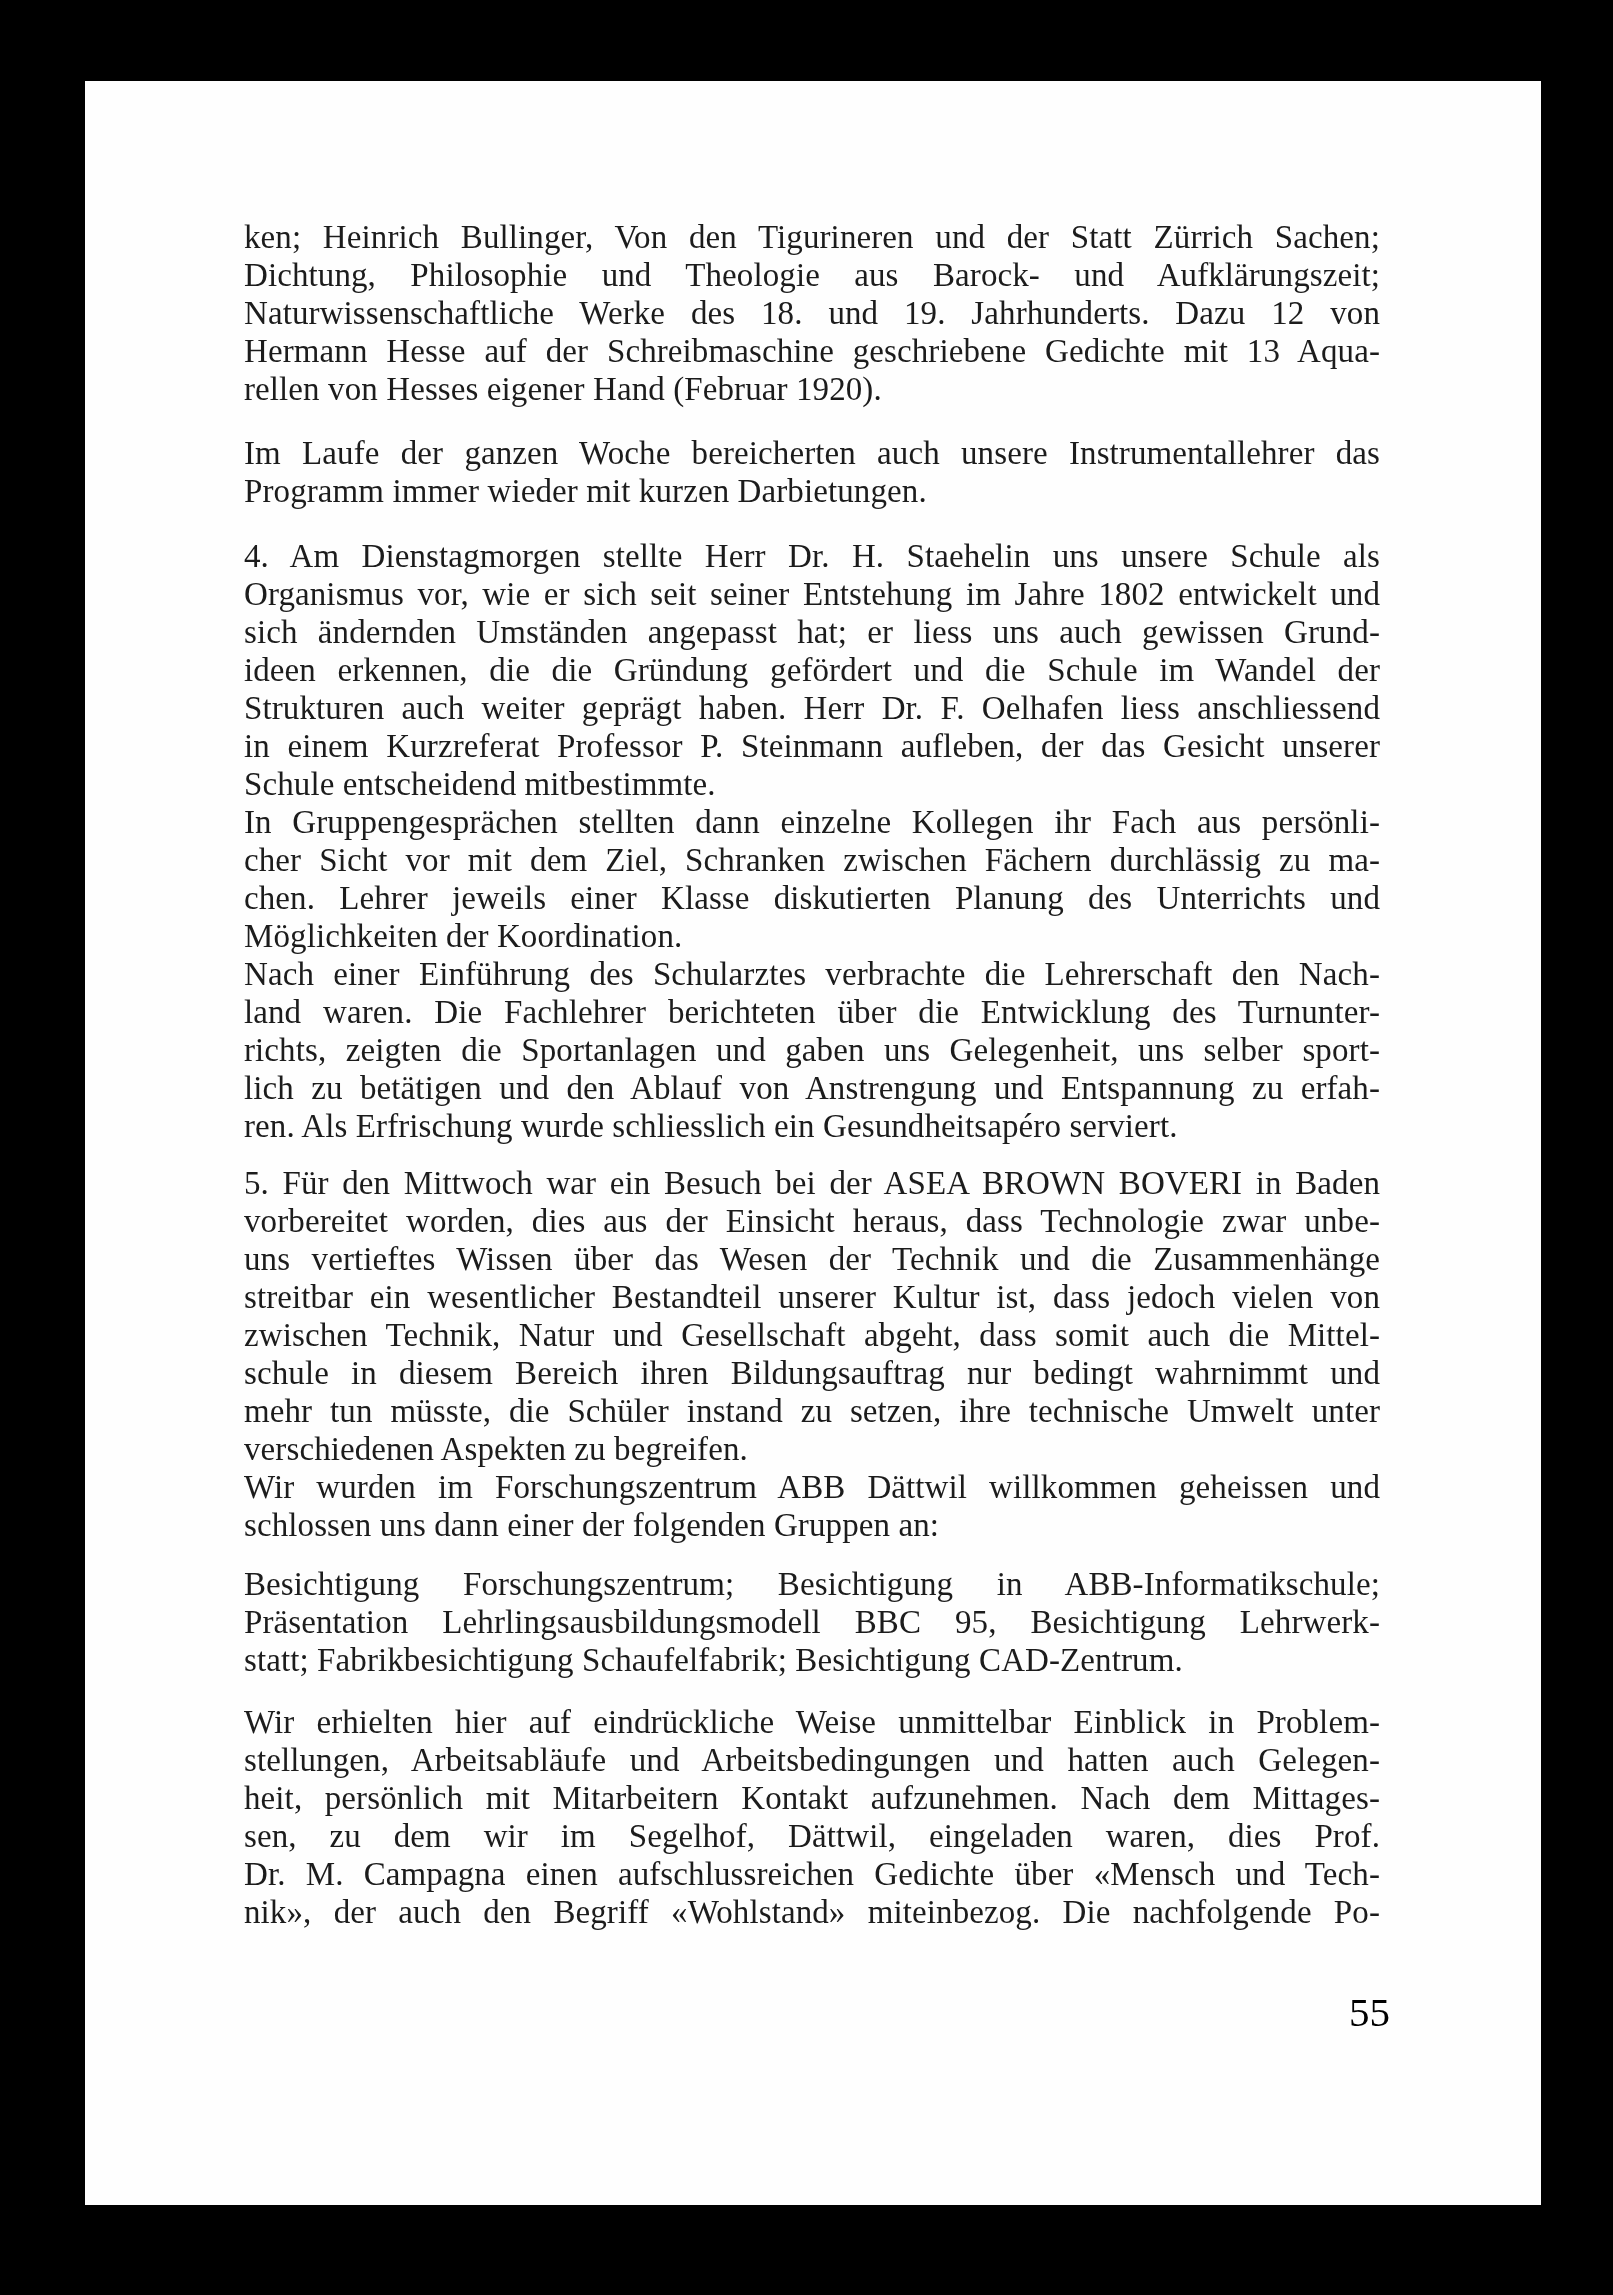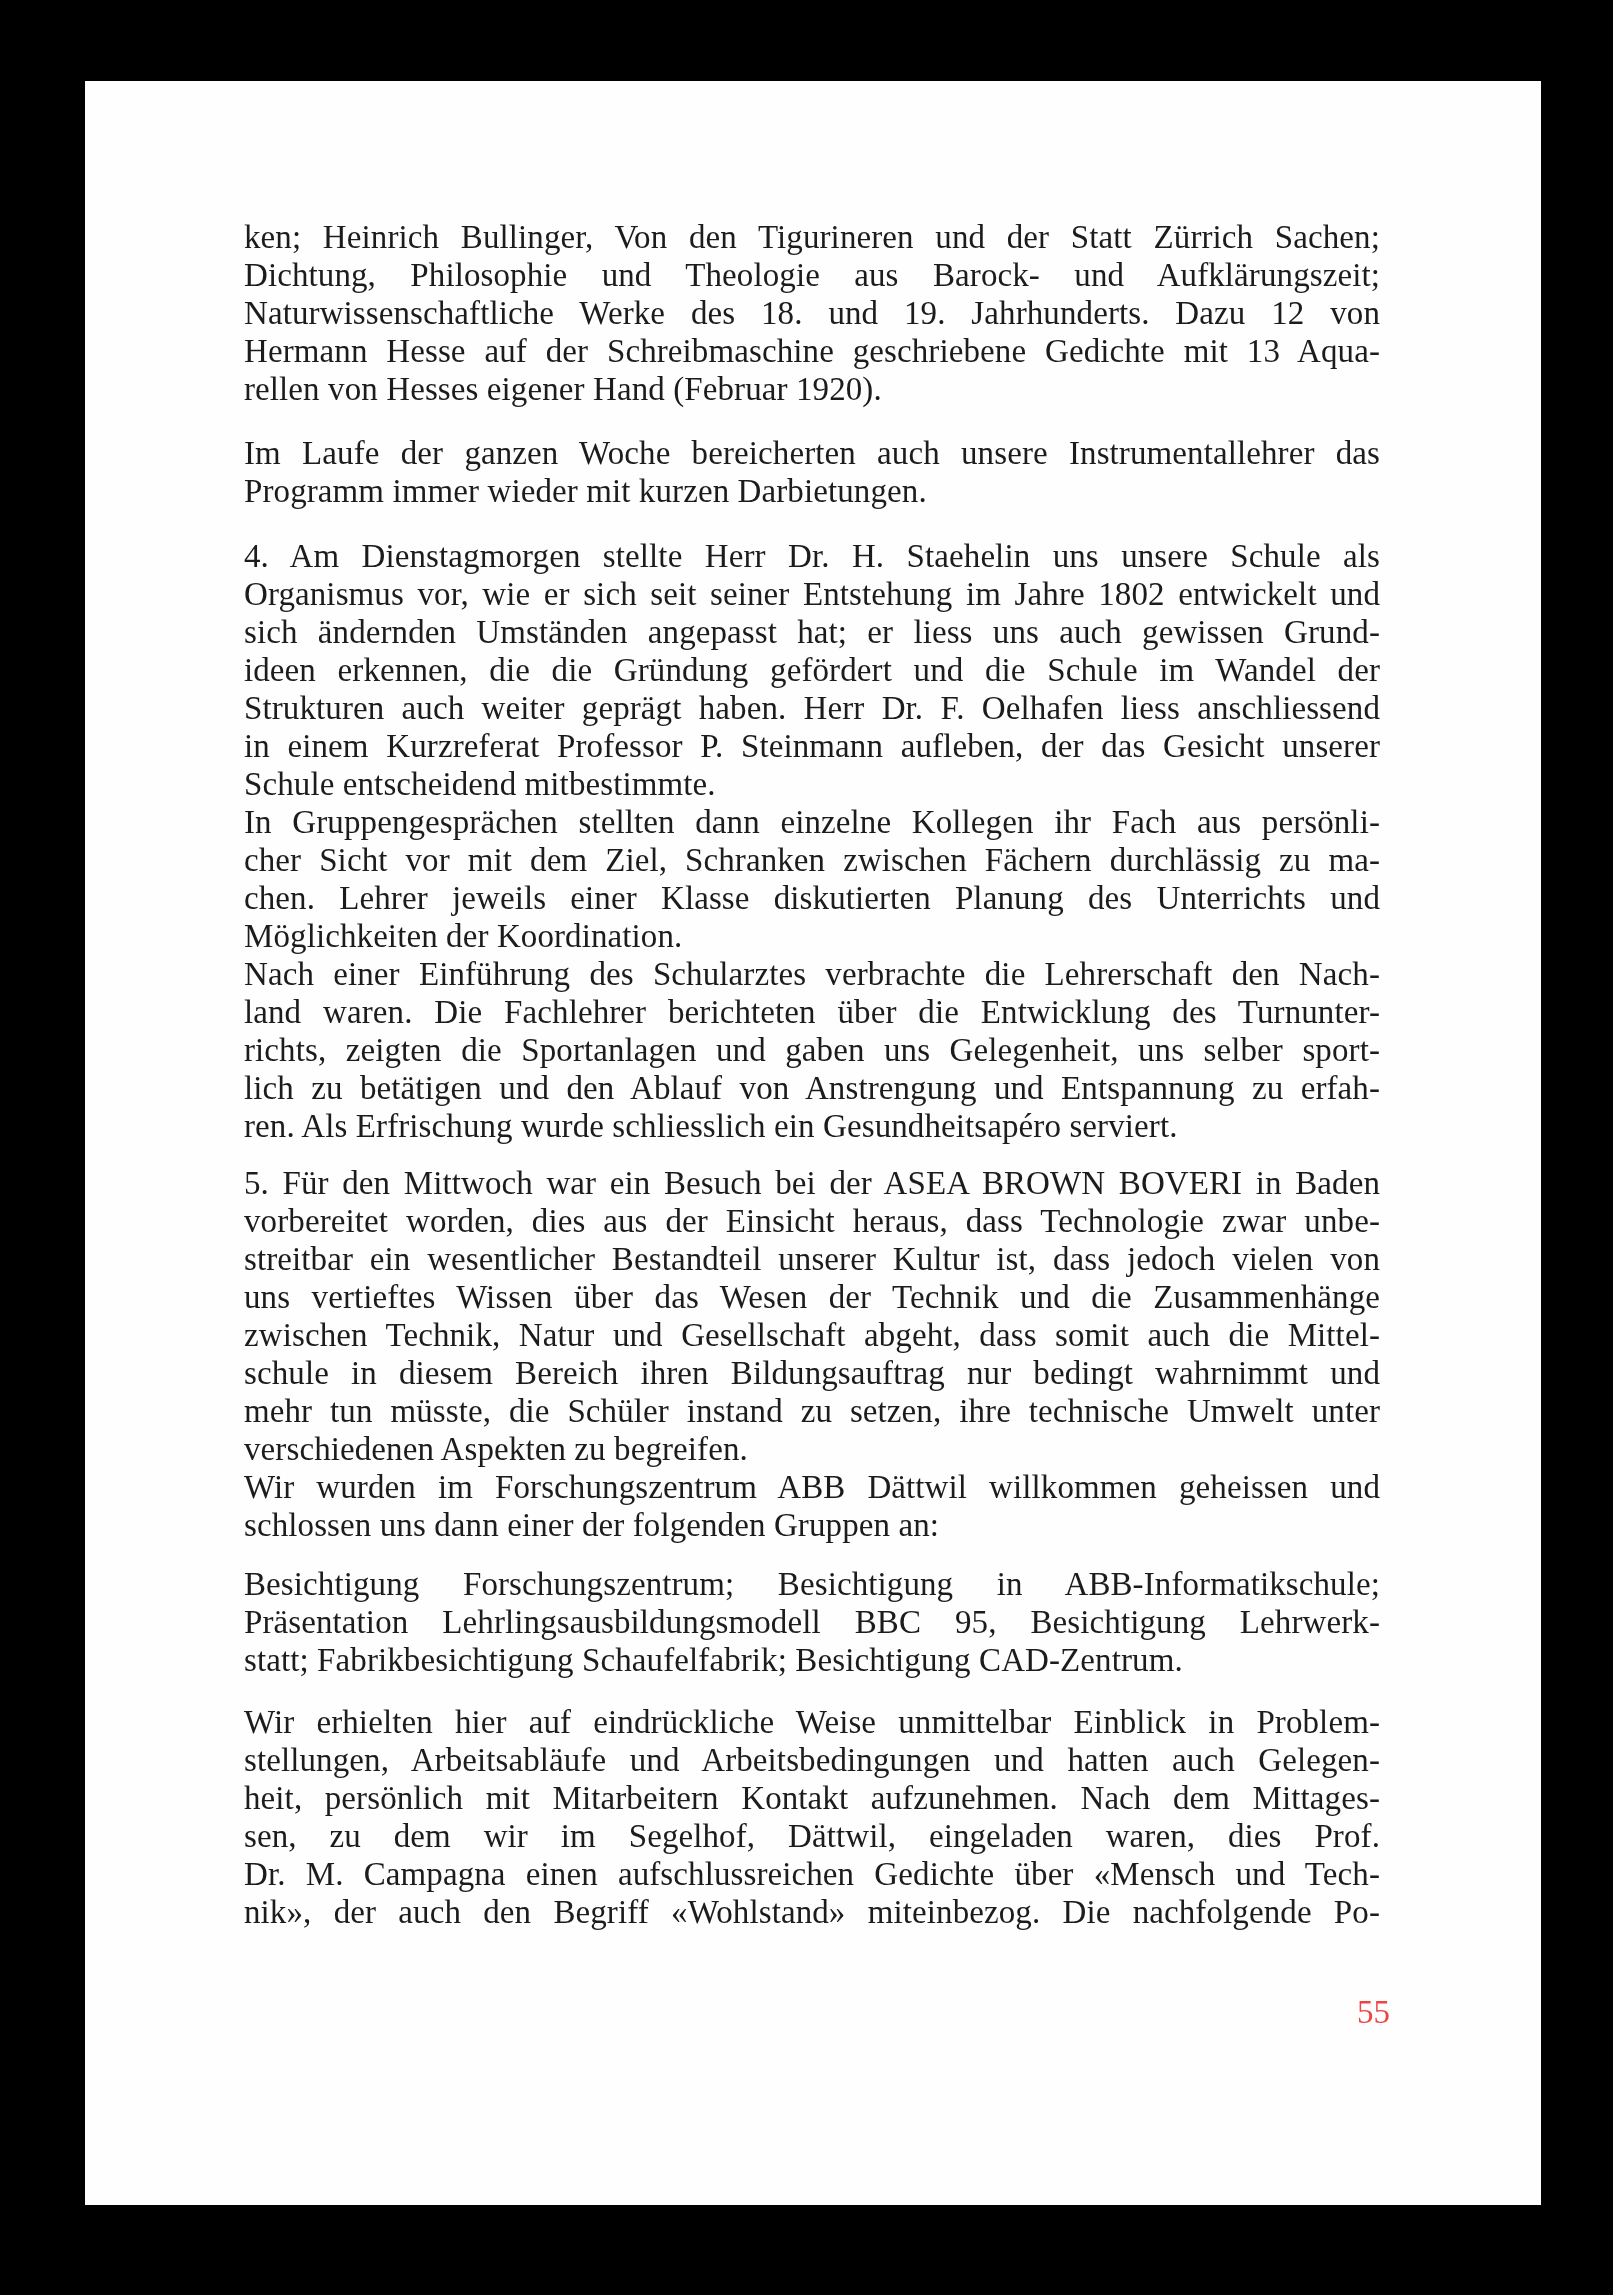--- a/index.html
+++ b/index.html
@@ -48,23 +48,23 @@
     }
     .line.last {
       text-align: right;
       text-align-last: left;
     }
     .page-number {
       position: absolute;
       right: 151px;
       top: 1912px;
       font-family: "Liberation Serif", "DejaVu Serif", serif;
-      font-size: 33px;
+      font-size: 41px;
       line-height: 38px;
-      color: #ef4444;
+      color: #000000;
     }
   </style>
 </head>
 <body>
 
 <div class="page">
   <div class="text-column">
 
     <p class="para" style="margin-top:0">
       <span class="line">ken; Heinrich Bullinger, Von den Tigurineren und der Statt Zürrich Sachen;</span>
@@ -100,22 +100,22 @@
       <span class="line">Nach einer Einführung des Schularztes verbrachte die Lehrerschaft den Nach-</span>
       <span class="line">land waren. Die Fachlehrer berichteten über die Entwicklung des Turnunter-</span>
       <span class="line">richts, zeigten die Sportanlagen und gaben uns Gelegenheit, uns selber sport-</span>
       <span class="line">lich zu betätigen und den Ablauf von Anstrengung und Entspannung zu erfah-</span>
       <span class="line last">ren. Als Erfrischung wurde schliesslich ein Gesundheitsapéro serviert.</span>
     </p>
 
     <p class="para" style="margin-top:18.6px">
       <span class="line">5.  Für den Mittwoch war ein Besuch bei der ASEA BROWN BOVERI in Baden</span>
       <span class="line">vorbereitet worden, dies aus der Einsicht heraus, dass Technologie zwar unbe-</span>
+      <span class="line">uns vertieftes Wissen über das Wesen der Technik und die Zusammenhänge</span>
       <span class="line">streitbar ein wesentlicher Bestandteil unserer Kultur ist, dass jedoch vielen von</span>
-      <span class="line">uns vertieftes Wissen über das Wesen der Technik und die Zusammenhänge</span>
       <span class="line">zwischen Technik, Natur und Gesellschaft abgeht, dass somit auch die Mittel-</span>
       <span class="line">schule in diesem Bereich ihren Bildungsauftrag nur bedingt wahrnimmt und</span>
       <span class="line">mehr tun müsste, die Schüler instand zu setzen, ihre technische Umwelt unter</span>
       <span class="line last">verschiedenen Aspekten zu begreifen.</span>
     </p>
 
     <p class="para" style="margin-top:0">
       <span class="line">Wir wurden im Forschungszentrum ABB Dättwil willkommen geheissen und</span>
       <span class="line last">schlossen uns dann einer der folgenden Gruppen an:</span>
     </p>

